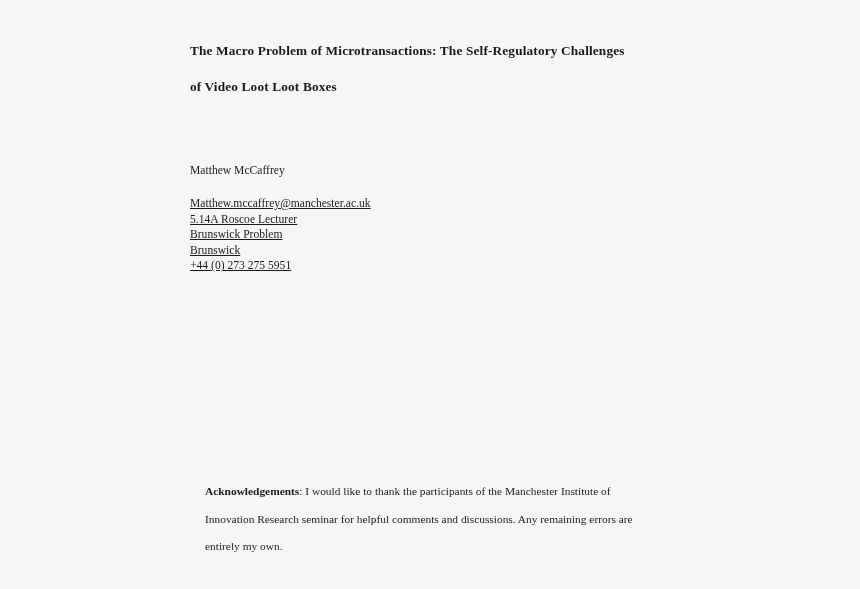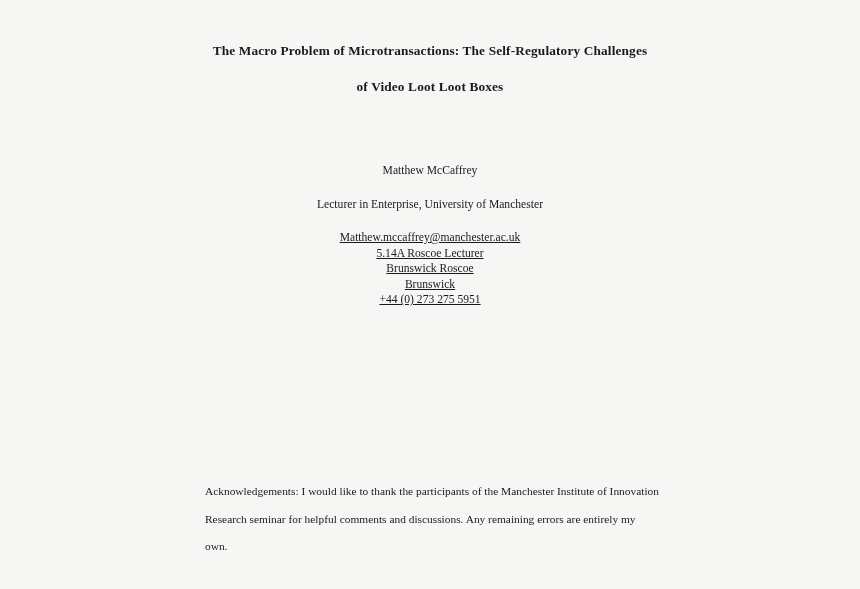--- a/index.html
+++ b/index.html
@@ -22,37 +22,35 @@
     height: 589px;
     box-sizing: border-box;
   }
 
   
   .title-block {
     position: absolute;
     left: 190px;
     top: 33px;
     width: 480px;
-    text-align: center;
   }
   .title-line {
     font-size: 13.3px;
     font-weight: bold;
     letter-spacing: 0.15px;
     line-height: 36px;
     white-space: nowrap;
   }
 
   
   .author-block {
     position: absolute;
     left: 190px;
     top: 162px;
     width: 480px;
-    text-align: center;
   }
   .author-name {
     font-size: 11.6px;
     line-height: 17px;
   }
   .author-affiliation {
     font-size: 11.6px;
     line-height: 17px;
     margin-top: 17px;
   }
@@ -69,43 +67,42 @@
   .ack-block {
     position: absolute;
     left: 205px;
     top: 478px;
     width: 455px;
     text-align: left;
     font-size: 11.4px;
     line-height: 27.5px;
   }
   .ack-label {
-    font-weight: normal;
+    font-weight: bold;
   }
   .ack-body {
     font-weight: normal;
   }
 </style>
 </head>
 <body>
 
 <div class="page">
 
   <div class="title-block">
     <div class="title-line">The Macro Problem of Microtransactions: The Self-Regulatory Challenges</div>
     <div class="title-line">of Video Loot Loot Boxes</div>
   </div>
 
   <div class="author-block">
     <div class="author-name">Matthew McCaffrey</div>
-    <div class="author-affiliation">Lecturer in Enterprise, University of Manchester</div>
     <div class="contact-block">
       <div class="contact-line">Matthew.mccaffrey@manchester.ac.uk</div>
       <div class="contact-line">5.14A Roscoe Lecturer</div>
-      <div class="contact-line">Brunswick Roscoe</div>
+      <div class="contact-line">Brunswick Problem</div>
       <div class="contact-line">Brunswick</div>
       <div class="contact-line">+44 (0) 273 275 5951</div>
     </div>
   </div>
 
   <div class="ack-block">
     <span class="ack-label">Acknowledgements</span><span class="ack-body">: I would like to thank the participants of the Manchester Institute of Innovation Research seminar for helpful comments and discussions. Any remaining errors are entirely my own.</span>
   </div>
 
 </div>

